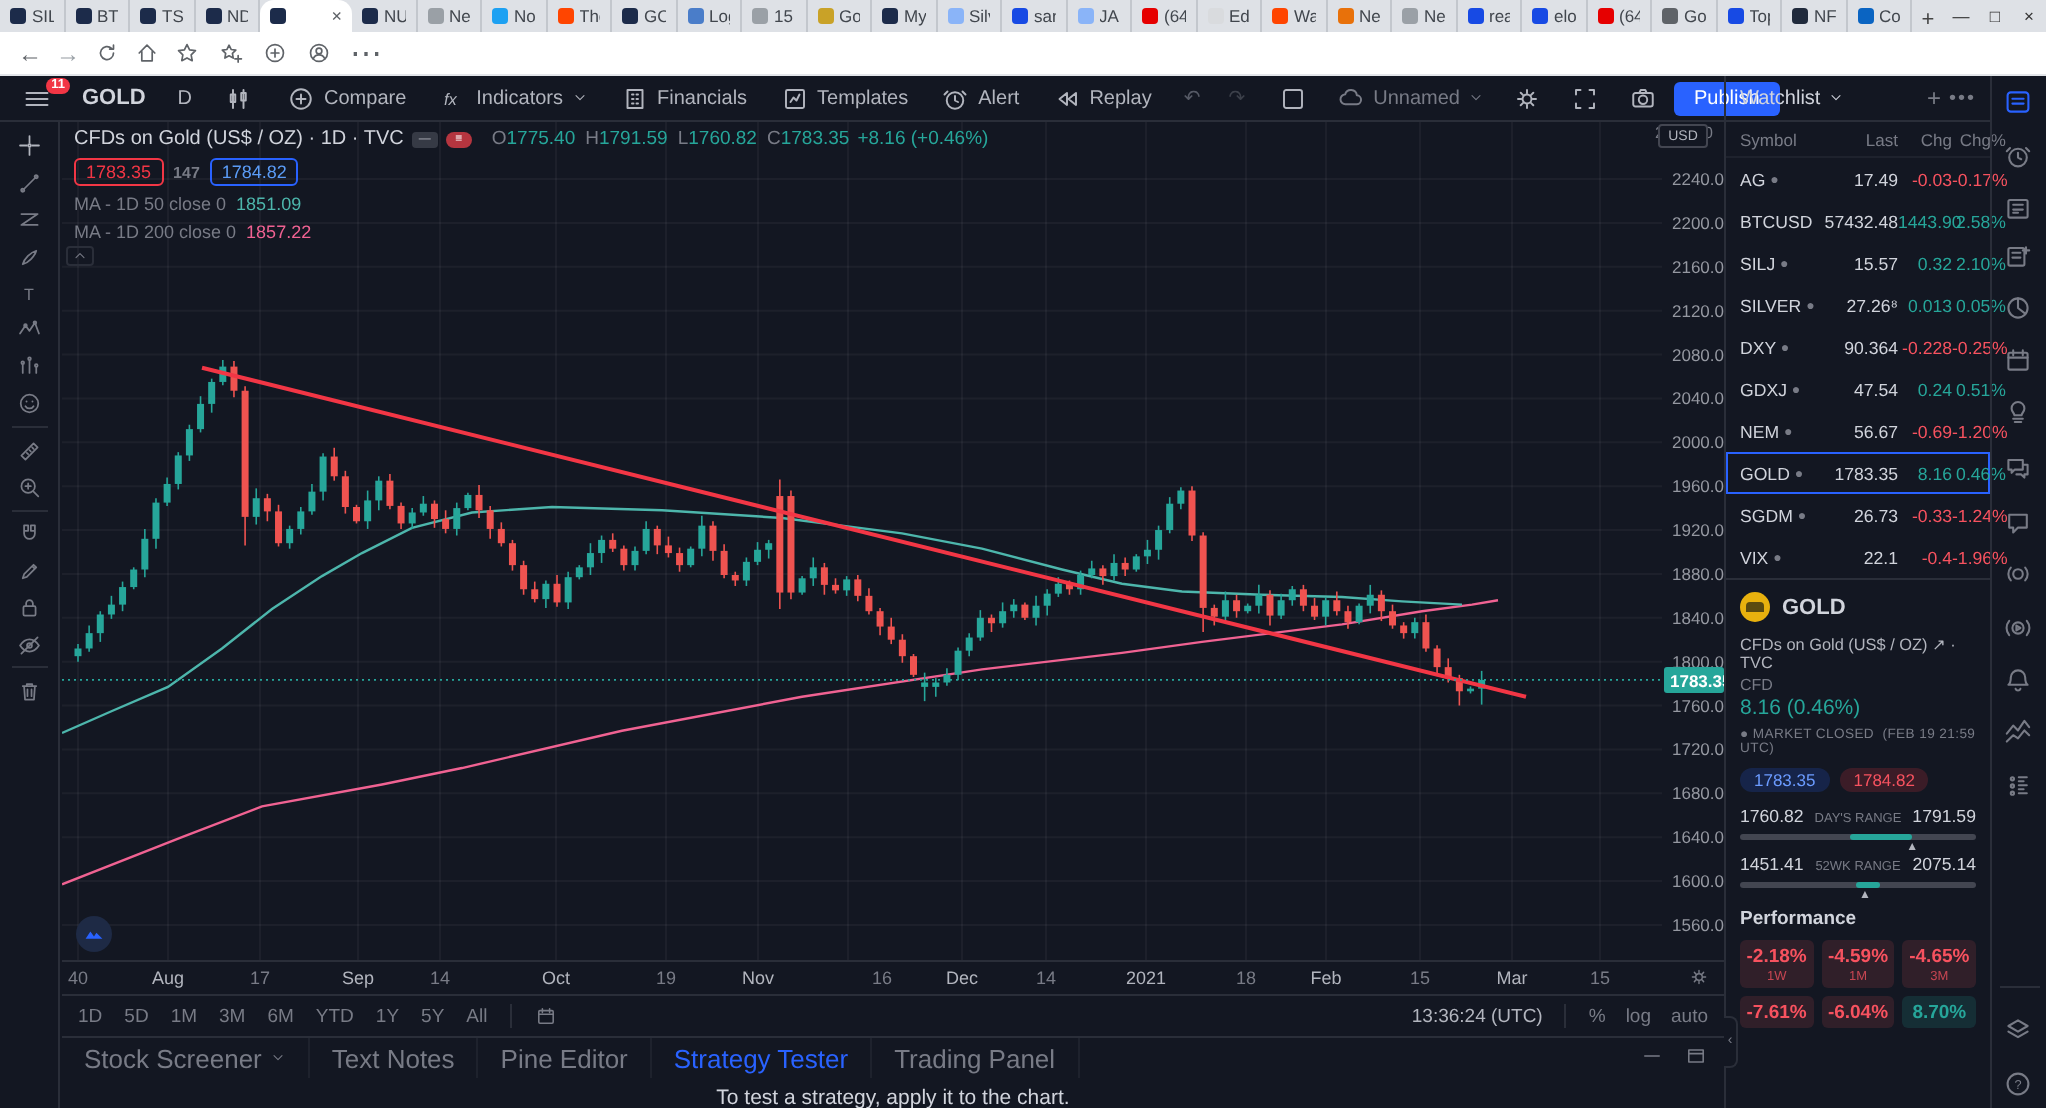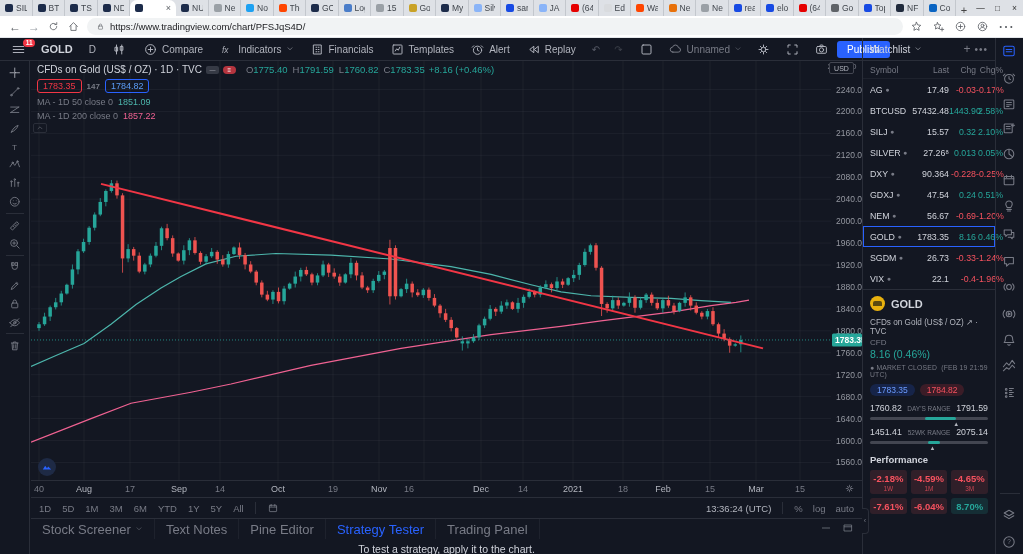--- a/index.html
+++ b/index.html
@@ -268,27 +268,20 @@
   <span class="navic">
       <svg class="ic" viewBox="0 0 20 20">
         <path d="M15 10a5 5 0 1 1-1.5-3.5M15 4v3h-3"></path>
       </svg>
     </span>
   <span class="navic">
       <svg class="ic" viewBox="0 0 20 20">
         <path d="M4 10l6-6 6 6M6 9v7h8V9"></path>
       </svg>
     </span>
-  <div class="urlpill">
-    <svg class="ic" viewBox="0 0 20 20">
-        <rect x="5.5" y="9" width="9" height="7" rx="1"></rect>
-        <path d="M7.5 9V7a2.5 2.5 0 0 1 5 0v2"></path>
-      </svg>
-    <span>https://www.tradingview.com/chart/PFSJqS4D/</span>
-  </div>
   <div class="abar-right">
     <span>
         <svg class="ic" viewBox="0 0 20 20">
           <path d="M10 3.5l2 4.1 4.5.6-3.3 3.2.8 4.5-4-2.1-4 2.1.8-4.5L3.5 8.2l4.5-.6z"></path>
         </svg>
       </span>
     <span>
         <svg class="ic" viewBox="0 0 20 20">
           <path d="M8.5 4l1.6 3.3 3.6.5-2.6 2.5.6 3.6-3.2-1.7-3.2 1.7.6-3.6L3.3 7.8l3.6-.5z"></path>
           <path d="M15.5 12v5M13 14.5h5"></path>
@@ -876,21 +869,21 @@
           </svg>
         </span>
     <span class="dtick" style="left: 8px;">40</span>
         <span class="dtick major" style="left: 53px;">Aug</span>
         <span class="dtick" style="left: 99px;">17</span>
         <span class="dtick major" style="left: 148px;">Sep</span>
         <span class="dtick" style="left: 189px;">14</span>
         <span class="dtick major" style="left: 247px;">Oct</span>
         <span class="dtick" style="left: 302px;">19</span>
         <span class="dtick major" style="left: 348px;">Nov</span>
-        <span class="dtick" style="left: 378px;">16</span>
+        <span class="dtick" style="left: 410px;">16</span>
         <span class="dtick major" style="left: 450px;">Dec</span>
         <span class="dtick" style="left: 492px;">14</span>
         <span class="dtick major" style="left: 542px;">2021</span>
         <span class="dtick" style="left: 592px;">18</span>
         <span class="dtick major" style="left: 632px;">Feb</span>
         <span class="dtick" style="left: 679px;">15</span>
         <span class="dtick major" style="left: 725px;">Mar</span>
         <span class="dtick" style="left: 769px;">15</span>
       </div>
     <div class="tf-bar">

